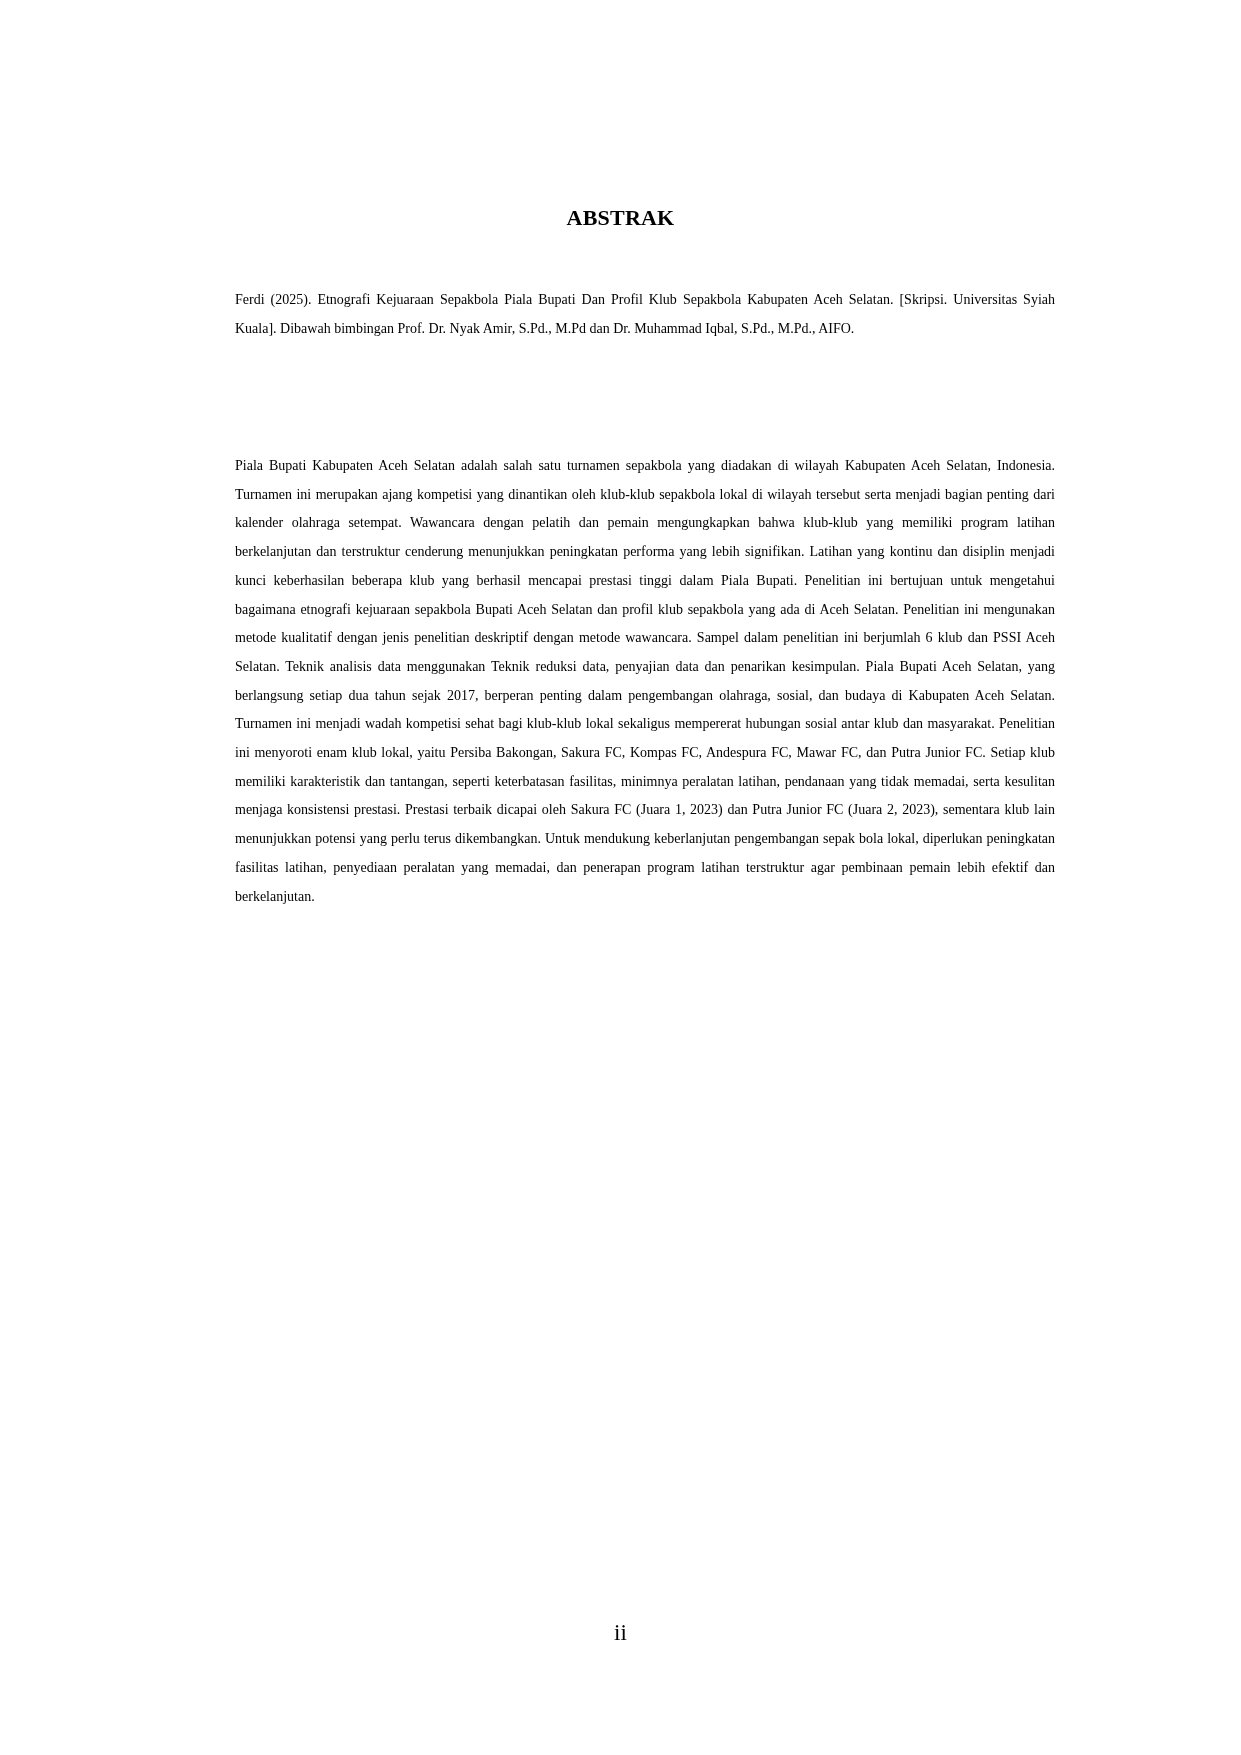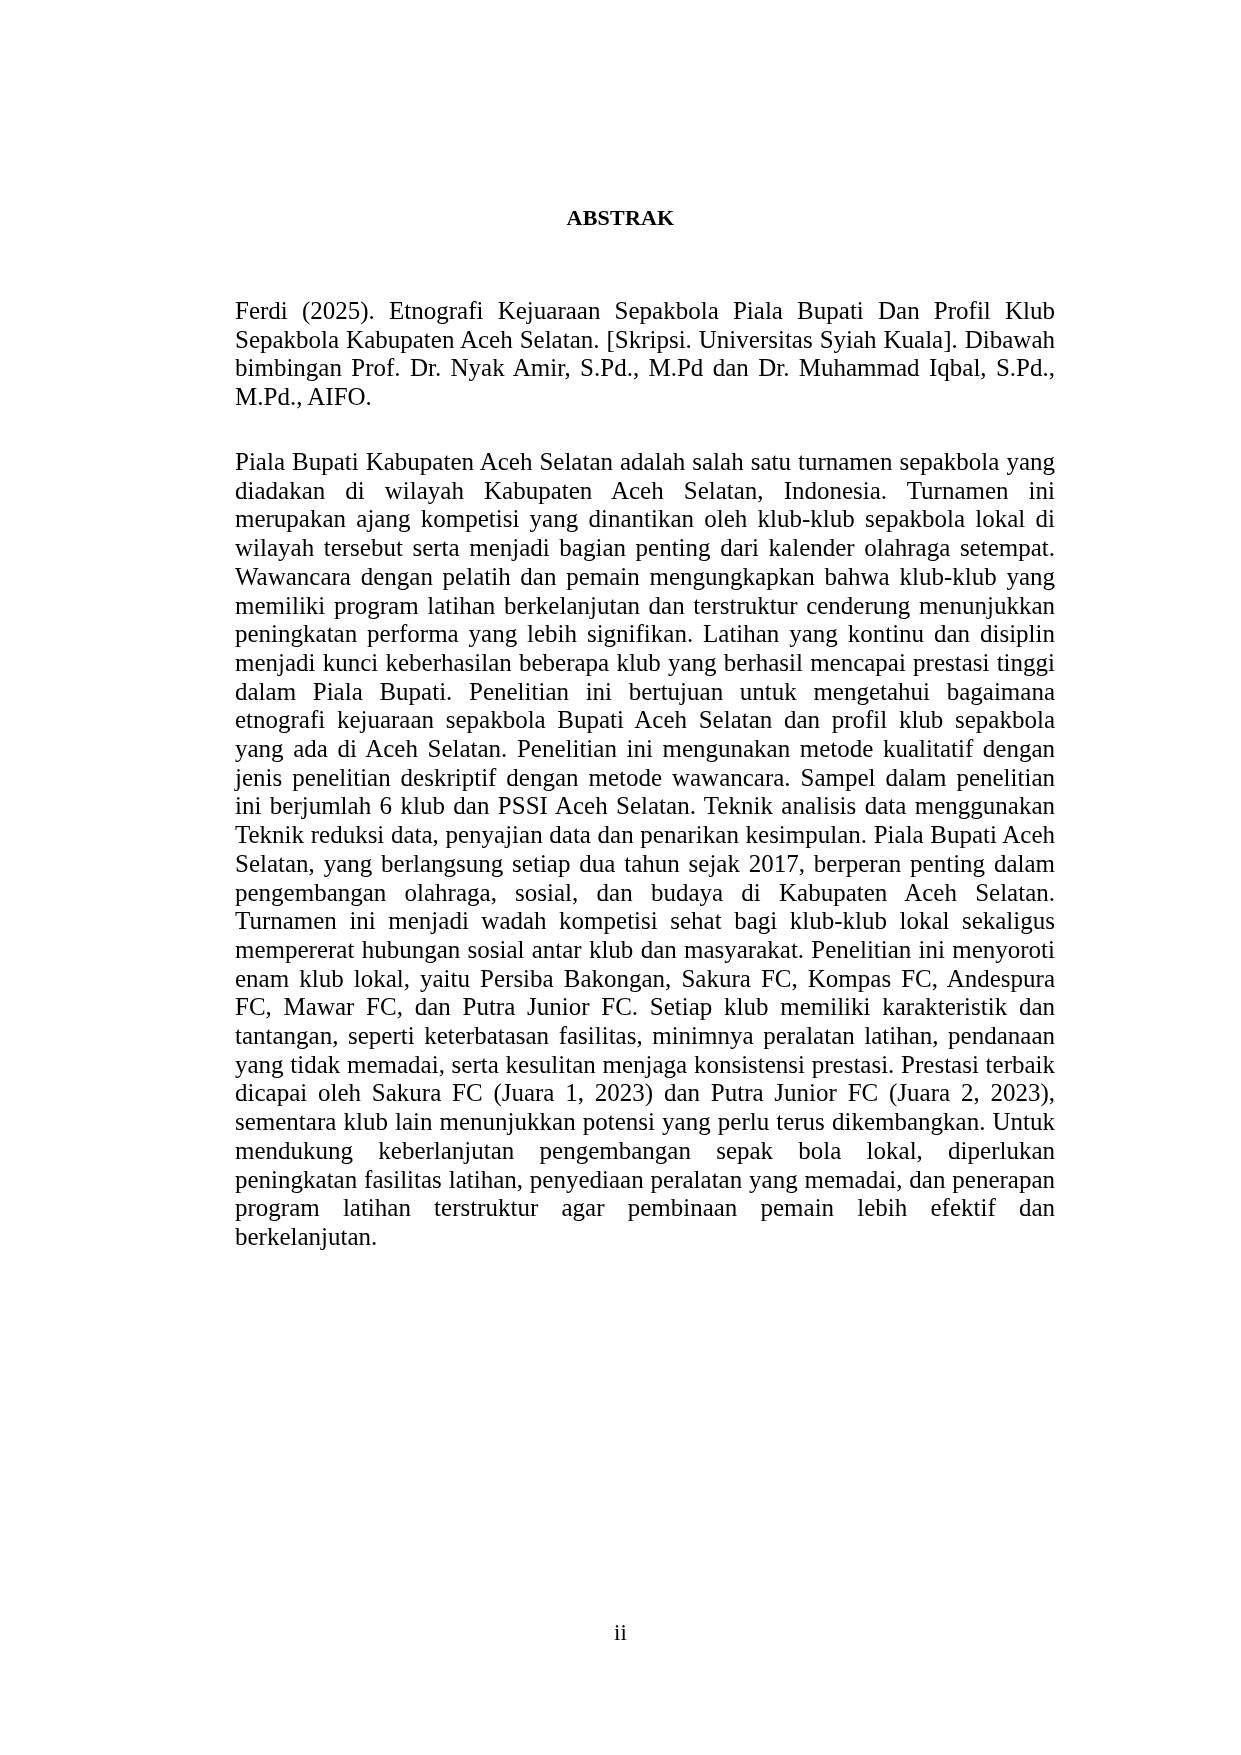--- a/index.html
+++ b/index.html
@@ -1,24 +1,24 @@
 <!DOCTYPE html>
 <html><head>
   <meta charset="utf-8">
   <style>
     html, body { margin: 0; padding: 0; background: #ffffff; }
     body { width: 1241px; height: 1755px; position: relative; overflow: hidden; }
     .page { position: absolute; left: 0; top: 0; width: 1241px; height: 1755px; background: #fff; color: #000;
       font-family: "Liberation Serif", "DejaVu Serif", serif; }
     .title { position: absolute; top: 205px; left: 0; width: 1241px; text-align: center;
       font-weight: bold; font-size: 22px; letter-spacing: 0.2px; }
-    .block { position: absolute; left: 235px; width: 820px; font-size: 25px; line-height: 28.7px;
+    .block { position: absolute; left: 235px; width: 820px; font-size: 14px; line-height: 28.7px;
       text-align: justify; }
     .citation { top: 272px; }
-    .abstract { top: 423px; }
+    .abstract { top: 438px; }
     .keywords { top: 1215px; text-align: left; }
     .keywords b { font-weight: bold; }
     .pagenum { position: absolute; top: 1620px; left: 0; width: 1241px; text-align: center; font-size: 23px; }
   </style>
 </head>
 <body>
 
 <div class="page">
   <div class="title">ABSTRAK</div>
   <p class="block citation">Ferdi (2025). Etnografi Kejuaraan Sepakbola Piala Bupati Dan Profil Klub Sepakbola Kabupaten Aceh Selatan. [Skripsi. Universitas Syiah Kuala]. Dibawah bimbingan Prof. Dr. Nyak Amir, S.Pd., M.Pd dan Dr. Muhammad Iqbal, S.Pd., M.Pd., AIFO.</p>

